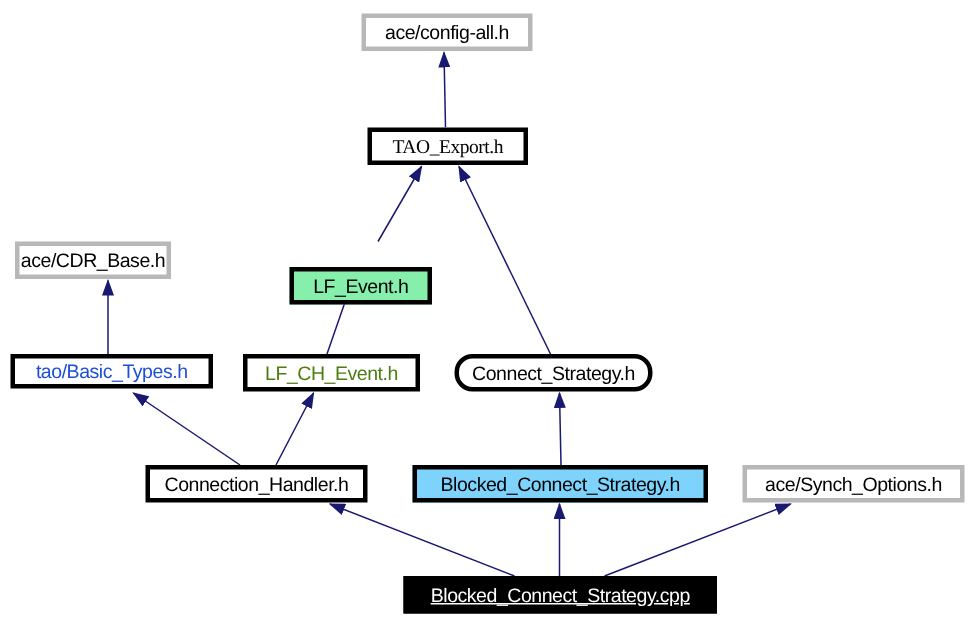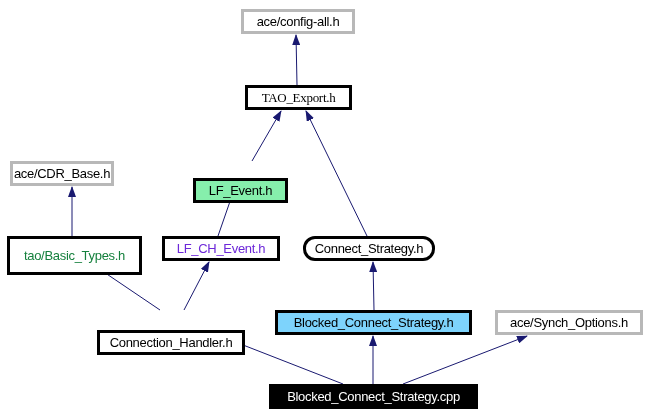--- a/index.html
+++ b/index.html
@@ -57,21 +57,21 @@
       <line x1="374" y1="310" x2="373" y2="262" stroke="#191970" stroke-width="1" marker-end="url(#arrow)"></line>
       <line x1="343" y1="384" x2="220" y2="336" stroke="#191970" stroke-width="1" marker-end="url(#arrow)"></line>
       <line x1="373" y1="384" x2="373" y2="336" stroke="#191970" stroke-width="1" marker-end="url(#arrow)"></line>
       <line x1="403" y1="384" x2="527" y2="336" stroke="#191970" stroke-width="1" marker-end="url(#arrow)"></line>
     </svg>
   <div>
       <div class="node" style="left: 241px; top: 9px; width: 114px; height: 25px; border-color: rgb(184, 184, 184); background: rgb(255, 255, 255); color: rgb(0, 0, 0);">ace/config-all.h</div>
       <div class="node" style="left: 245px; top: 85px; width: 107px; height: 25px; border-color: rgb(0, 0, 0); background: rgb(255, 255, 255); color: rgb(0, 0, 0); font-family: Liberation Serif, serif;">TAO_Export.h</div>
       <div class="node" style="left: 10px; top: 161px; width: 104px; height: 25px; border-color: rgb(184, 184, 184); background: rgb(255, 255, 255); color: rgb(0, 0, 0);">ace/CDR_Base.h</div>
       <div class="node" style="left: 193px; top: 178px; width: 95px; height: 25px; border-color: rgb(0, 0, 0); background: #86efac; color: rgb(0, 0, 0);">LF_Event.h</div>
-      <div class="node" style="left: 7px; top: 236px; width: 135px; height: 39px; border-color: rgb(0, 0, 0); background: rgb(255, 255, 255); color: #15803d; text-align: center;">tao/Basic_Types.h</div>
-      <div class="node" style="left: 162px; top: 236px; width: 118px; height: 25px; border-color: rgb(0, 0, 0); background: rgb(255, 255, 255); color: #6d28d9;">LF_CH_Event.h</div>
+      <div class="node" style="left: 7px; top: 236px; width: 135px; height: 23px; border-color: rgb(0, 0, 0); background: rgb(255, 255, 255); color: #1d4ed8; text-align: center;">tao/Basic_Types.h</div>
+      <div class="node" style="left: 162px; top: 236px; width: 118px; height: 25px; border-color: rgb(0, 0, 0); background: rgb(255, 255, 255); color: #4d7c0f;">LF_CH_Event.h</div>
       <div class="node" style="left: 303px; top: 236px; width: 132px; height: 25px; border-color: rgb(0, 0, 0); background: rgb(255, 255, 255); color: rgb(0, 0, 0); border-radius: 12px;">Connect_Strategy.h</div>
-      <div class="node" style="left: 97px; top: 310px; width: 148px; height: 25px; border-color: rgb(0, 0, 0); background: rgb(255, 255, 255); color: rgb(0, 0, 0); margin-top: 20px;">Connection_Handler.h</div>
+      <div class="node" style="left: 97px; top: 310px; width: 148px; height: 25px; border-color: rgb(0, 0, 0); background: rgb(255, 255, 255); color: rgb(0, 0, 0);">Connection_Handler.h</div>
       <div class="node" style="left: 275px; top: 310px; width: 197px; height: 25px; border-color: rgb(0, 0, 0); background: #7dd3fc; color: rgb(0, 0, 0); text-align: center;">Blocked_Connect_Strategy.h</div>
       <div class="node" style="left: 495px; top: 310px; width: 148px; height: 25px; border-color: rgb(184, 184, 184); background: rgb(255, 255, 255); color: rgb(0, 0, 0);">ace/Synch_Options.h</div>
-      <div class="node" style="left: 269px; top: 384px; width: 209px; height: 25px; border-color: rgb(0, 0, 0); background: rgb(0, 0, 0); color: rgb(255, 255, 255);">Blocked_Connect_Strategy.cpp</div>
+      <div class="node" style="left: 269px; top: 384px; width: 209px; height: 25px; border-color: rgb(0, 0, 0); background: rgb(0, 0, 0); color: rgb(255, 255, 255); text-decoration: underline;">Blocked_Connect_Strategy.cpp</div>
     </div>
 </div>
 
 </body></html>

